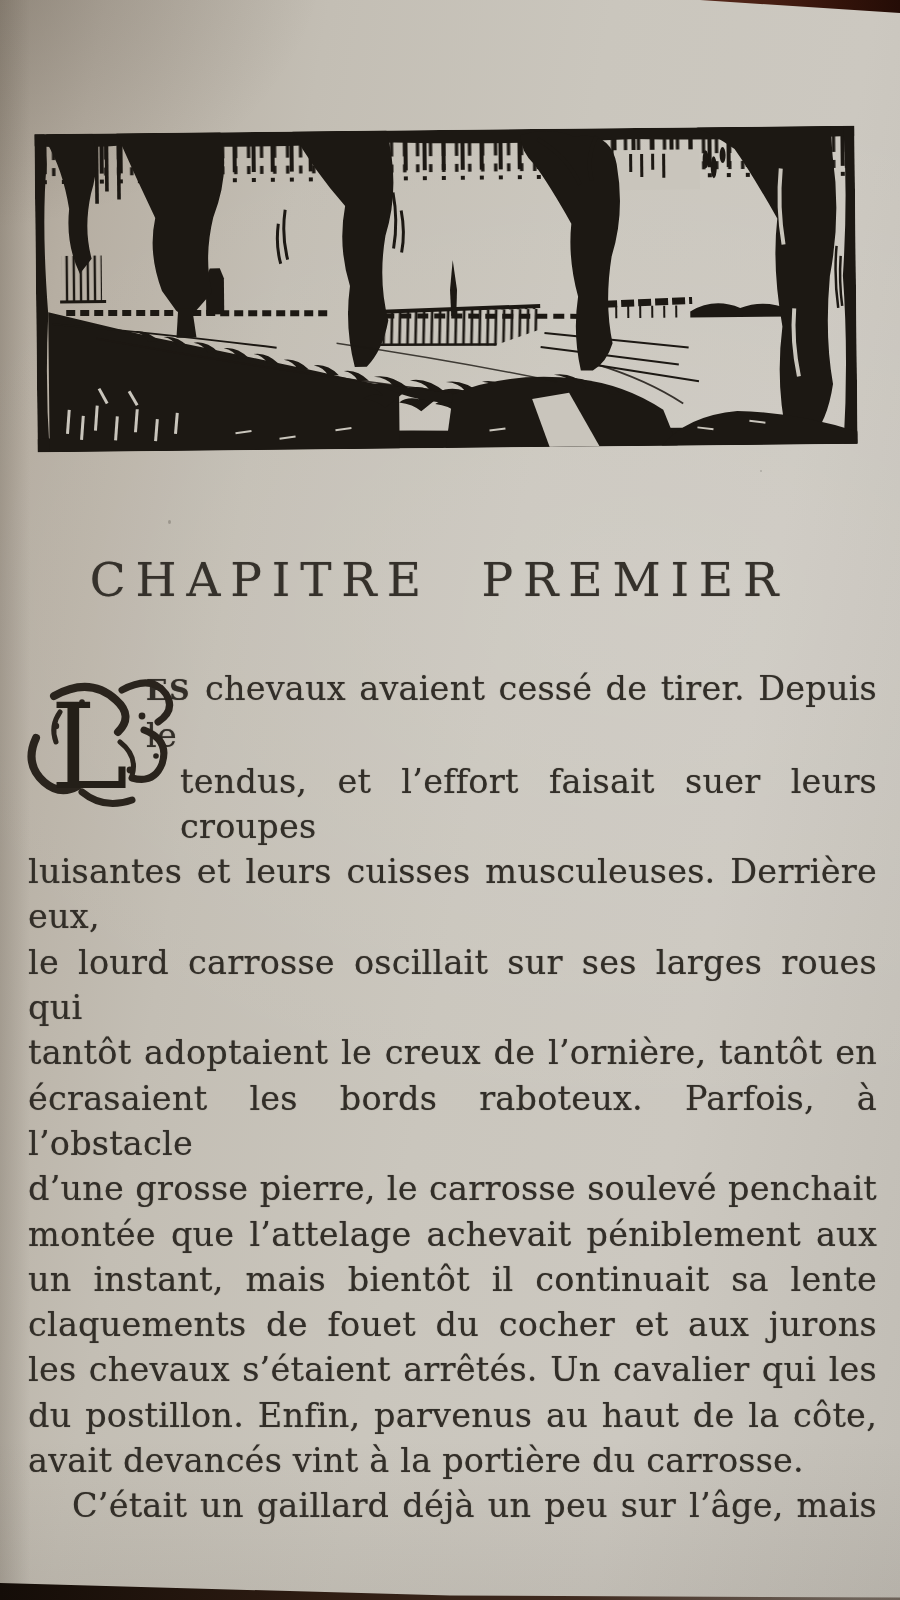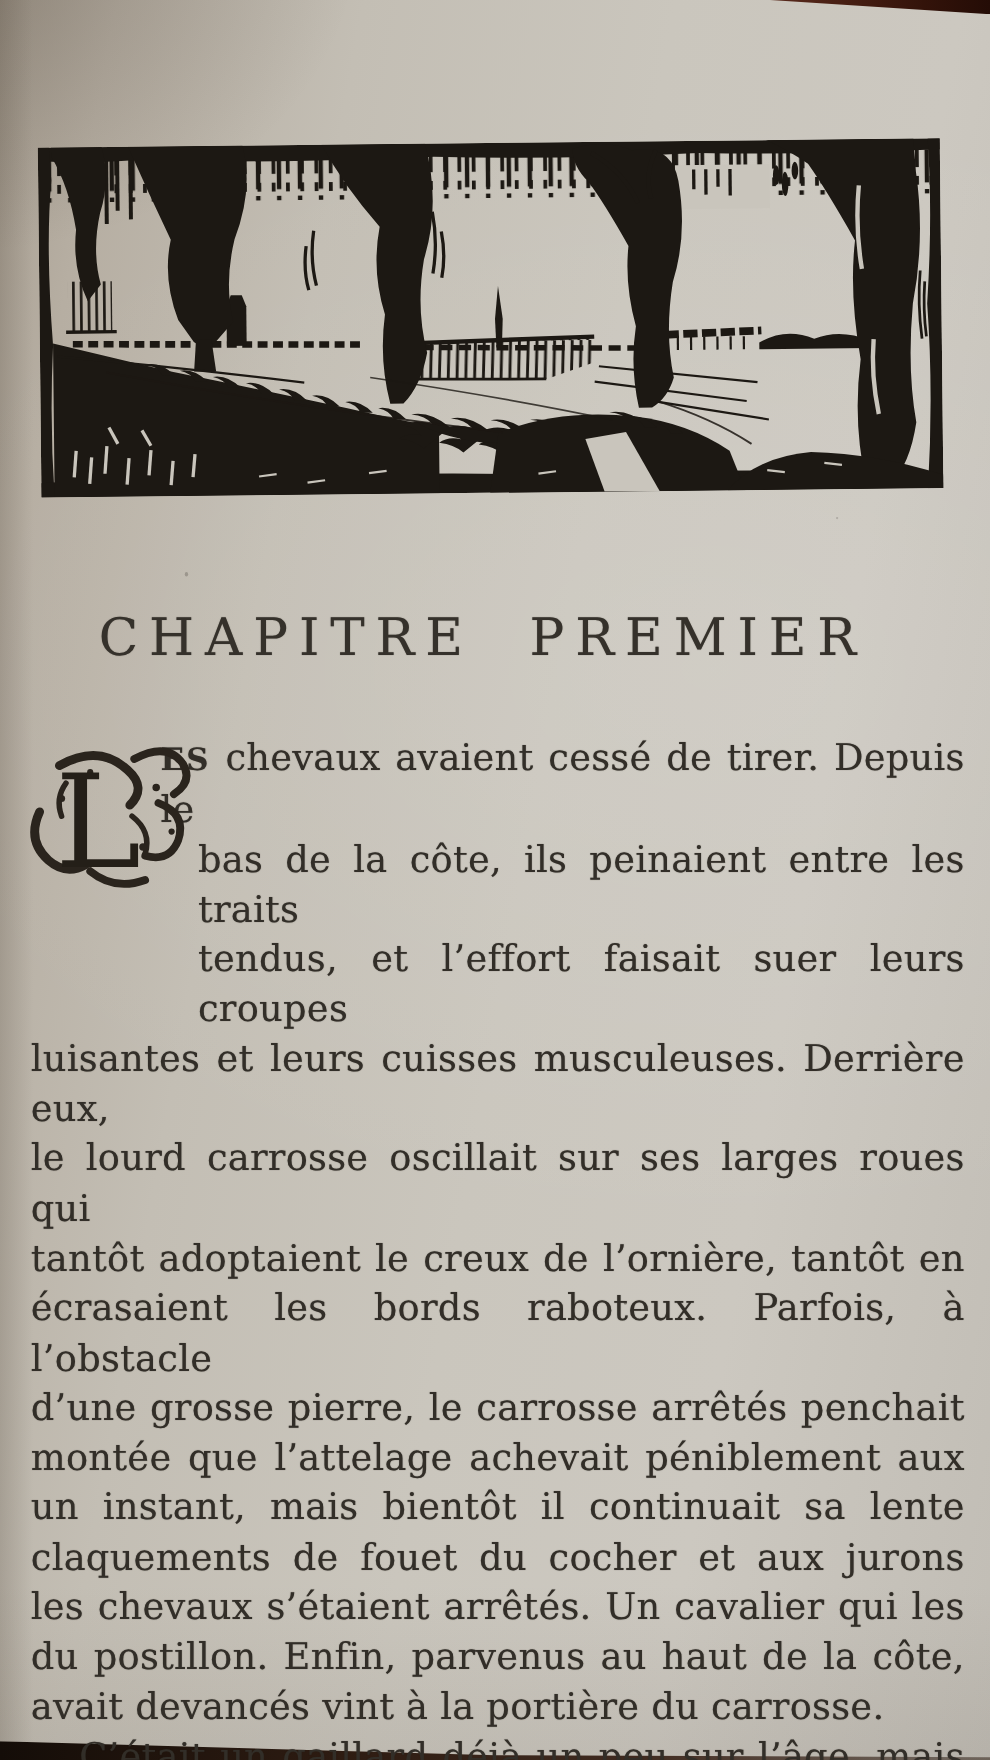--- a/index.html
+++ b/index.html
@@ -236,27 +236,26 @@
           <circle cx="32" cy="54" r="3.2"></circle>
         <circle cx="106" cy="98" r="3.4"></circle>
           <circle cx="58" cy="30" r="2.8"></circle>
         <circle cx="132" cy="84" r="2.8"></circle>
       </g>
       <text x="26" y="116" font-family="DejaVu Serif, Liberation Serif, serif" font-size="118" fill="#241f18">L</text>
     </svg>
   </div>
 
   <div class="bline l0"><span class="lead">ES</span> <span>chevaux avaient cessé de tirer. Depuis le</span></div>
-  <div class="bline wrap">bas de la côte, ils peinaient entre les traits</div>
   <div class="bline wrap">tendus, et l’effort faisait suer leurs croupes</div>
   <div class="bline">luisantes et leurs cuisses musculeuses. Derrière eux,</div>
   <div class="bline">le lourd carrosse oscillait sur ses larges roues qui</div>
   <div class="bline">tantôt adoptaient le creux de l’ornière, tantôt en</div>
   <div class="bline">écrasaient les bords raboteux. Parfois, à l’obstacle</div>
-  <div class="bline">d’une grosse pierre, le carrosse arrêtés penchait</div>
+  <div class="bline">d’une grosse pierre, le carrosse soulevé penchait</div>
   <div class="bline">montée que l’attelage achevait péniblement aux</div>
   <div class="bline">un instant, mais bientôt il continuait sa lente</div>
   <div class="bline">claquements de fouet du cocher et aux jurons</div>
   <div class="bline">les chevaux s’étaient arrêtés. Un cavalier qui les</div>
   <div class="bline">du postillon. Enfin, parvenus au haut de la côte,</div>
   <div class="bline para-end">avait devancés vint à la portière du carrosse.</div>
   <div class="bline para2">C’était un gaillard déjà un peu sur l’âge, mais</div>
 </div>
 
 </body></html>

